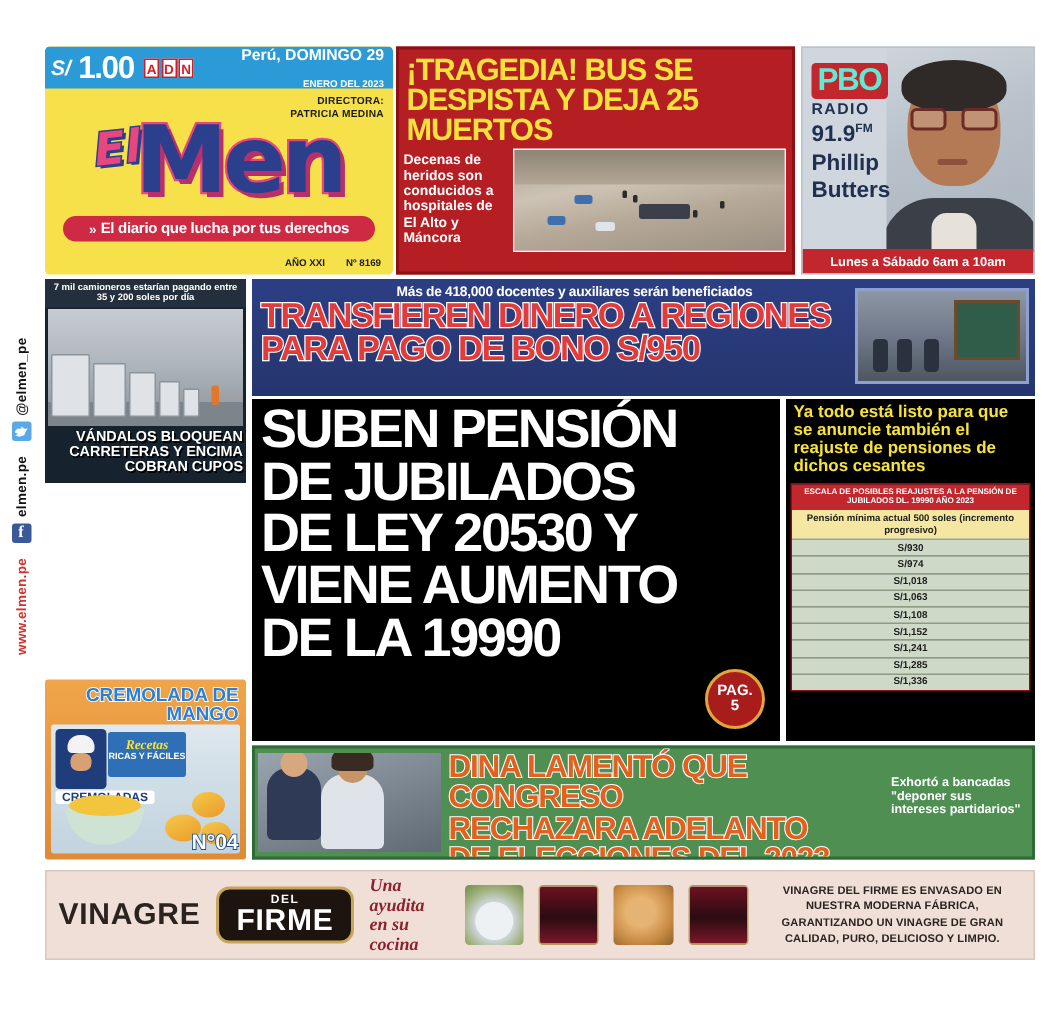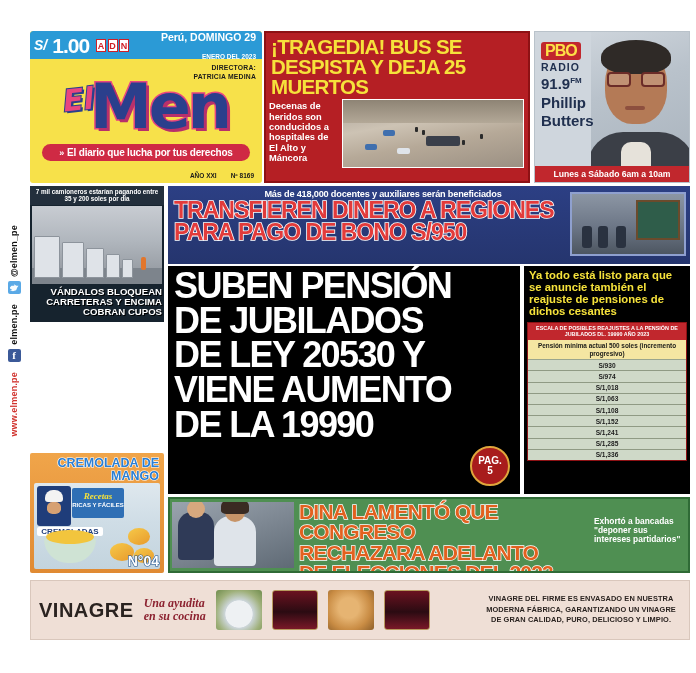--- a/index.html
+++ b/index.html
@@ -124,21 +124,21 @@
   .face{ position:absolute; left:14px; top:16px; width:62px; height:76px; background:#b47a56; border-radius:46% 46% 44% 44%; }
   .hair{ position:absolute; left:10px; top:8px; width:70px; height:34px; background:#2f2a27; border-radius:50% 50% 40% 40%; }
   .glasses{ position:absolute; left:16px; top:40px; width:58px; height:15px; }
   .glasses i{ position:absolute; top:0; width:24px; height:15px; border:2.5px solid #6b2c28; border-radius:4px; background:rgba(255,255,255,.18); }
   .glasses i:nth-child(1){ left:0; }
   .glasses i:nth-child(2){ right:0; }
   .mouth{ position:absolute; left:34px; top:74px; width:20px; height:4px; background:#8d4f3e; border-radius:3px; }
   .shoulders{ position:absolute; left:-4px; bottom:0; width:108px; height:36px; background:#3b3f47; border-radius:40px 40px 0 0; }
   .shirt{ position:absolute; left:30px; bottom:0; width:30px; height:26px; background:#e6e2da; border-radius:10px 10px 0 0; }
   .pbo-text{ position:absolute; left:6px; top:10px; width:66px; color:#1d2b4a; }
-  .pbo-logo{ font-size:16px; font-weight:bold; color:#fde047; background:#c1272d; display:inline-block; padding:0 4px; border-radius:3px; letter-spacing:-1px; }
+  .pbo-logo{ font-size:21px; font-weight:bold; color:#5eead4; background:#c1272d; display:inline-block; padding:0 4px; border-radius:3px; letter-spacing:-1px; }
   .pbo-radio{ font-size:10.5px; font-weight:bold; letter-spacing:1px; margin-top:1px; color:#20304f; }
   .pbo-fm{ font-size:15px; font-weight:bold; margin-top:2px; color:#20304f; }
   .pbo-fm small{ font-size:8px; vertical-align:super; }
   .pbo-name{ font-size:15px; font-weight:bold; line-height:1.02; margin-top:3px; color:#20304f; }
   .pbo-foot{
     position:absolute; left:0; bottom:0; width:100%; height:16px; background:#c1272d;
     color:#fff; font-size:8.6px; font-weight:bold; display:flex; align-items:center; justify-content:center;
   }
 
   
@@ -516,20 +516,24 @@
     <div class="dina-head">
       <div>DINA LAMENTÓ QUE CONGRESO</div>
       <div>RECHAZARA ADELANTO</div>
       <div>DE ELECCIONES DEL 2023</div>
     </div>
     <div class="dina-side">Exhortó a bancadas "deponer sus intereses partidarios"</div>
   </div>
 
   <div class="ad">
     <span class="ad-vinagre">VINAGRE</span>
+    <span class="ad-badge">
+      <span class="del">DEL</span>
+      <span class="firme">FIRME</span>
+    </span>
     <span class="ad-slogan">
       <span>Una ayudita</span><br>
       <span>en su cocina</span>
     </span>
     <span class="ad-pic ad-salad"></span>
     <span class="ad-pic ad-pack"></span>
     <span class="ad-pic ad-turkey"></span>
     <span class="ad-pic ad-pack"></span>
     <span class="ad-text">VINAGRE DEL FIRME ES ENVASADO EN NUESTRA MODERNA FÁBRICA, GARANTIZANDO UN VINAGRE DE GRAN CALIDAD, PURO, DELICIOSO Y LIMPIO.</span>
   </div>

